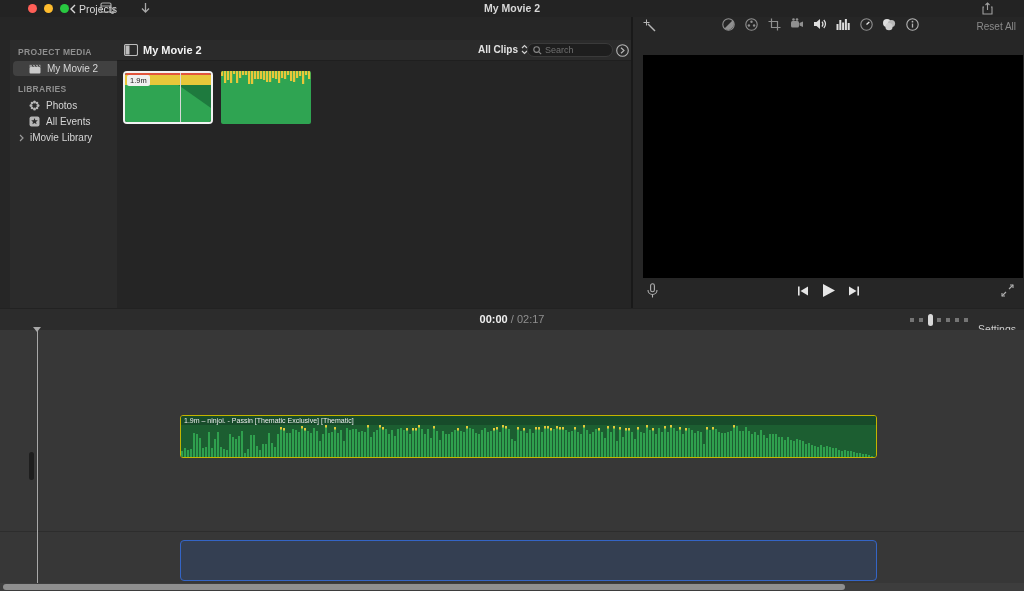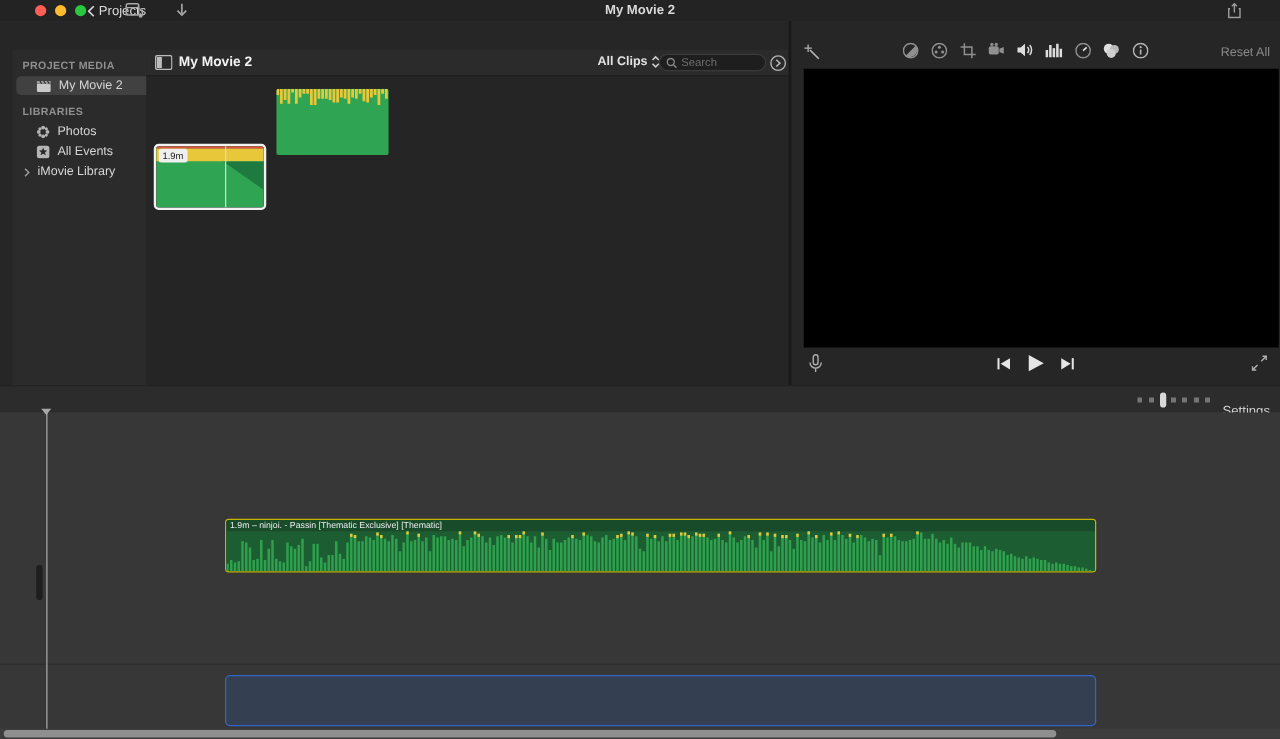--- a/index.html
+++ b/index.html
@@ -40,30 +40,30 @@
   .br-title { position:absolute; left:26px; top:4px; color:#f2f2f2; font-size:11px; font-weight:bold; }
   .filter { position:absolute; left:361px; top:4px; display:flex; align-items:center; gap:3px;
             color:#e2e2e2; font-size:10px; font-weight:bold; }
   .search-box { position:absolute; left:410px; top:3px; width:86px; height:14px; background:#1e1e1e;
                 border:1px solid #3a3a3a; border-radius:7px; display:flex; align-items:center; padding:0 5px; gap:3px; }
   .search-box input { background:transparent; border:none; outline:none; width:60px;
                       color:#cfcfcf; font-size:9px; font-family:"Liberation Sans",sans-serif; }
   .search-box input::placeholder { color:#6f6f6f; }
 
   .clip1 { position:absolute; left:6px; top:31px; width:90px; height:53px; border:2px solid #f2f2f2;
-           border-radius:4px; overflow:hidden;margin-top:44px; }
+           border-radius:4px; overflow:hidden; }
   .clip1-inner { position:absolute; inset:0; }
   .clip2 { position:absolute; left:104px; top:31px; width:90px; height:53px; border-radius:2px; overflow:hidden; }
   .badge { position:absolute; left:2px; top:2px; background:#efefef; color:#1a1a1a; font-size:7.5px;
            padding:1px 3px; border-radius:2px; z-index:3; }
 
   
   .viewer { position:absolute; left:631px; top:0; width:393px; height:291px; background:#262626;
             border-left:2px solid #191919; }
-  .v-icons { position:absolute; left:0; top:16px; width:100%; height:18px;text-decoration:underline; }
+  .v-icons { position:absolute; left:0; top:0; width:100%; height:18px;text-decoration:underline; }
   .v-icon-center { position:absolute; left:88px; top:0; display:flex; gap:9px; align-items:center; }
   .v-icon { width:14px; height:14px; display:flex; align-items:center; justify-content:center; }
   .reset-all { position:absolute; right:8px; top:4px; color:#8a8a8a; font-size:10px; }
   .video { position:absolute; left:10px; top:38px; width:380px; height:223px; background:#000; }
   .v-controls { position:absolute; left:0; bottom:0; width:100%; height:30px; }
   .transport { position:absolute; left:0; right:0; top:5px; display:flex; justify-content:center;
                align-items:center; gap:12px; }
 
   
   .tl-toolbar { position:absolute; left:0; top:308px; width:1024px; height:22px; background:#2c2c2c;
@@ -386,20 +386,24 @@
           <polyline points="9,1 12,1 12,4" fill="none" stroke="#b0b0b0" stroke-width="1.1"></polyline>
           <line x1="5" y1="8" x2="1" y2="12" stroke="#b0b0b0" stroke-width="1.1"></line>
           <polyline points="4,12 1,12 1,9" fill="none" stroke="#b0b0b0" stroke-width="1.1"></polyline>
         </svg>
       </span>
     </div>
   </div>
 </div>
 
 <div class="tl-toolbar">
+  <div class="time-ro">
+    <b>00:00</b>
+    <span> / </span><span>02:17</span>
+  </div>
   <div class="zoom-slider">
     <div class="zoom-thumb"></div>
   </div>
   <span class="settings">Settings</span>
 </div>
 
 <div class="timeline">
   <div class="tl-divider"></div>
   <div class="v-scroll"></div>
 

